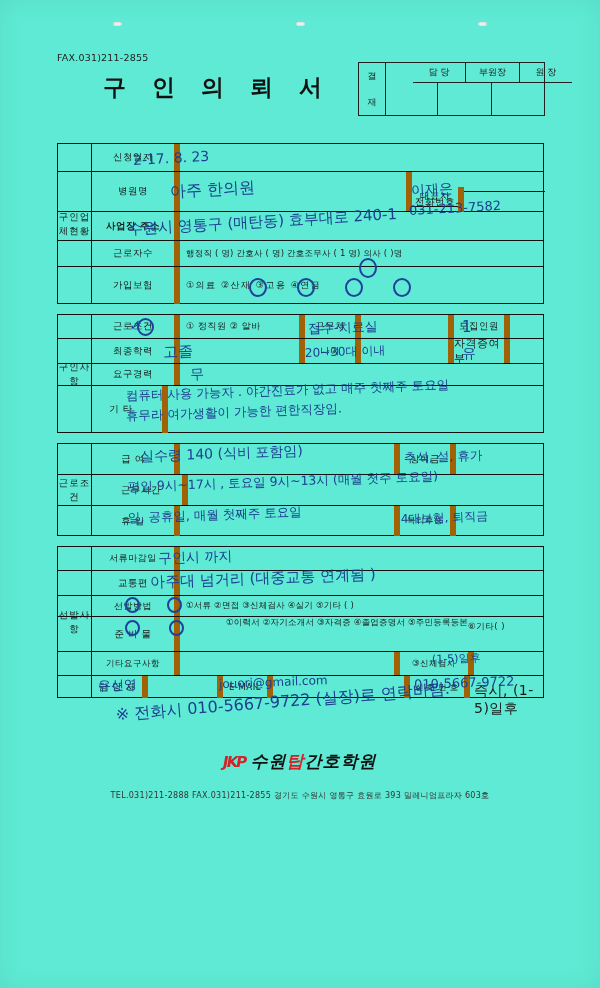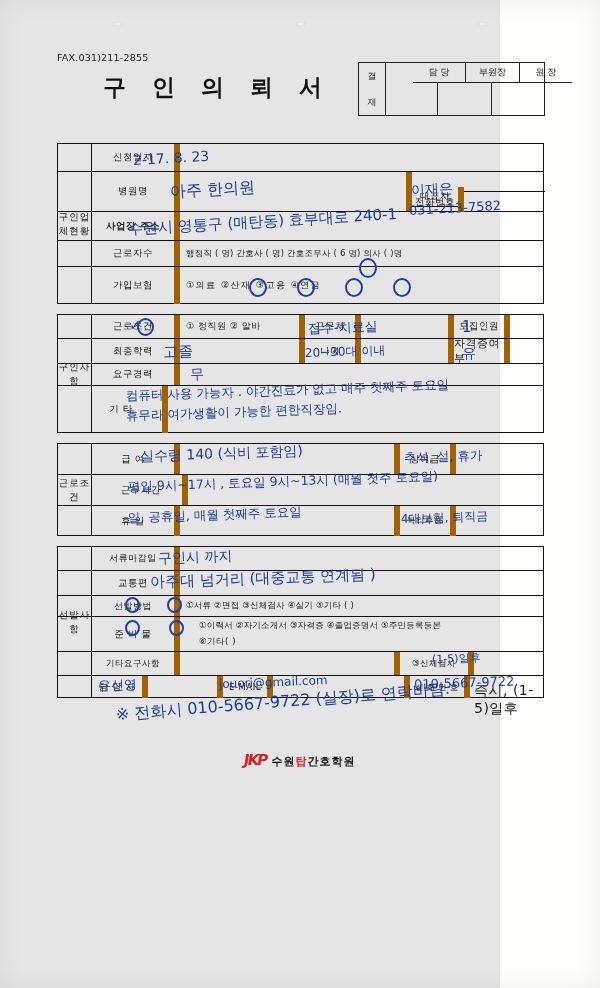--- a/index.html
+++ b/index.html
@@ -1,21 +1,21 @@
 <!DOCTYPE html>
 <html><head>
 <meta charset="utf-8">
 <style>
   html,body{margin:0;padding:0;}
   body{
     width:600px;height:988px;background:#fdfdfb;
     font-family:"DejaVu Sans","Liberation Sans",sans-serif;
     color:#1a1a1a;position:relative;overflow:hidden;
   }
-  .page{position:absolute;left:0;top:0;width:500px;height:988px;background:#e5e5e5;}
+  .page{position:absolute;left:0;top:0;width:600px;height:988px;background:#5eead4;}
   .scan-edge{position:absolute;left:0;top:0;width:600px;height:988px;
     box-shadow:inset 0 0 26px rgba(0,0,0,0.06);pointer-events:none;}
   .hole{position:absolute;width:9px;height:4px;background:#efefef;border-radius:2px;
         box-shadow:0 0 2px rgba(0,0,0,0.18) inset;}
   .fax-no{position:absolute;left:57px;top:52px;font-size:9.5px;letter-spacing:0.2px;color:#222;}
   .doc-title{position:absolute;left:103px;top:72px;font-size:23px;font-weight:bold;
     letter-spacing:9px;color:#111;}
 
   
   .appr{position:absolute;left:358px;top:62px;width:185px;height:52px;border:1px solid #222;}
@@ -48,21 +48,21 @@
   .hw.tilt{transform:rotate(-3.2deg);transform-origin:left center;}
   .hw.tilt2{transform:rotate(-2deg);transform-origin:left center;}
   .hw.tilt3{transform:rotate(-4.5deg);transform-origin:left center;}
   .circle{position:absolute;border:2px solid #20409a;border-radius:50%;}
   .ckmark{position:absolute;color:#20409a;font-weight:bold;}
 
   
   .logo{position:absolute;left:0;top:750px;width:600px;text-align:center;}
   .logo .mark{display:inline-block;color:#d2232a;font-weight:bold;font-size:15px;
     letter-spacing:-2px;transform:skewX(-10deg);margin-right:5px;}
-  .logo .name{display:inline-block;font-size:11px;font-weight:bold;color:#111;letter-spacing:1px;}
+  .logo .name{display:inline-block;font-size:17px;font-weight:bold;color:#111;letter-spacing:1px;font-style:italic;}
   .logo .name .red{color:#d2232a;}
   .footer-line{position:absolute;left:0;top:790px;width:600px;text-align:center;font-size:8px;
     color:#333;letter-spacing:0.3px;}
 </style>
 </head>
 <body>
 
 <div class="page">
   <div class="scan-edge"></div>
 
@@ -109,21 +109,21 @@
       <div class="cell" style="left:406px;top:20px;width:81px;height:20px;"></div>
     </div>
 
     <div class="row" style="top:68px;height:29px;font-weight:bold;">
       <div class="cell vline" style="left:34px;width:88px;">사업장 주소</div>
       <div class="cell lft" style="left:122px;width:365px;"></div>
     </div>
 
     <div class="row" style="top:97px;height:26px;">
       <div class="cell vline" style="left:34px;width:88px;">근로자수</div>
-      <div class="cell lft" style="left:122px;width:365px;font-size:8.5px;letter-spacing:0.2px;">행정직 (   명)   간호사 (   명)   간호조무사 ( 6 명)   의사 (   )명</div>
+      <div class="cell lft" style="left:122px;width:365px;font-size:8.5px;letter-spacing:0.2px;">행정직 (   명)   간호사 (   명)   간호조무사 ( 1 명)   의사 (   )명</div>
     </div>
 
     <div class="row last" style="top:123px;height:37px;">
       <div class="cell vline" style="left:34px;width:88px;">가입보험</div>
       <div class="cell lft" style="left:122px;width:365px;font-size:9px;letter-spacing:1.5px;">①의료  ②산재  ③고용  ④연금</div>
     </div>
   </div>
 
   <div class="hw tilt" style="left:133px;top:152px;font-size:14px;">2-17. 8. 23</div>
   <div class="hw tilt" style="left:170px;top:182px;font-size:16px;">아주 한의원</div>
@@ -227,21 +227,21 @@
       <div class="cell lft" style="left:122px;width:365px;"></div>
     </div>
 
     <div class="row" style="top:49px;height:21px;">
       <div class="cell vline" style="left:34px;width:88px;font-size:9px;">선발방법</div>
       <div class="cell lft" style="left:122px;width:365px;font-size:8.5px;letter-spacing:0.2px;">①서류  ②면접  ③신체검사  ④실기  ⑤기타 (      )</div>
     </div>
 
     <div class="row" style="top:70px;height:35px;">
       <div class="cell vline" style="left:34px;width:88px;">준 비 물</div>
-      <div class="cell lft" style="left:122px;width:365px;align-items:flex-start;flex-direction:column;justify-content:center;margin-left:13px;">
+      <div class="cell lft" style="left:122px;width:365px;align-items:flex-start;justify-content:center;">
         <div style="font-size:8.5px;letter-spacing:0.2px;">①이력서  ②자기소개서  ③자격증  ④졸업증명서  ⑤주민등록등본</div>
         <div style="font-size:8.5px;margin-top:4px;">⑥기타(      )</div>
       </div>
     </div>
 
     <div class="row" style="top:105px;height:24px;">
       <div class="cell vline" style="left:34px;width:88px;font-size:8.5px;">기타요구사항</div>
       <div class="cell vline" style="left:122px;width:220px;"></div>
       <div class="cell vline" style="left:342px;width:74px;font-size:8.5px;">③신체검사</div>
       <div class="cell" style="left:416px;width:71px;font-size:14px;margin-top:36px;">즉시, (1-5)일후</div>
@@ -267,13 +267,14 @@
   <div class="hw tilt2" style="left:98px;top:677px;font-size:13px;">유선영</div>
   <div class="hw tilt2" style="left:219px;top:677px;font-size:12px;">jouori@gmail.com</div>
   <div class="hw tilt2" style="left:414px;top:677px;font-size:13px;">010-5667-9722</div>
 
   <div class="hw tilt3" style="left:116px;top:705px;font-size:16px;">※ 전화시 010-5667-9722 (실장)로 연락바람.</div>
 
   <div class="logo">
     <span class="mark">JKP</span><span class="name"><span>수원</span><span class="red">탑</span><span>간호학원</span></span>
   </div>
 
+  <div class="footer-line">TEL.031)211-2888   FAX.031)211-2855    경기도 수원시 영통구 효원로 393 밀레니엄프라자 603호</div>
 </div>
 
 </body></html>

